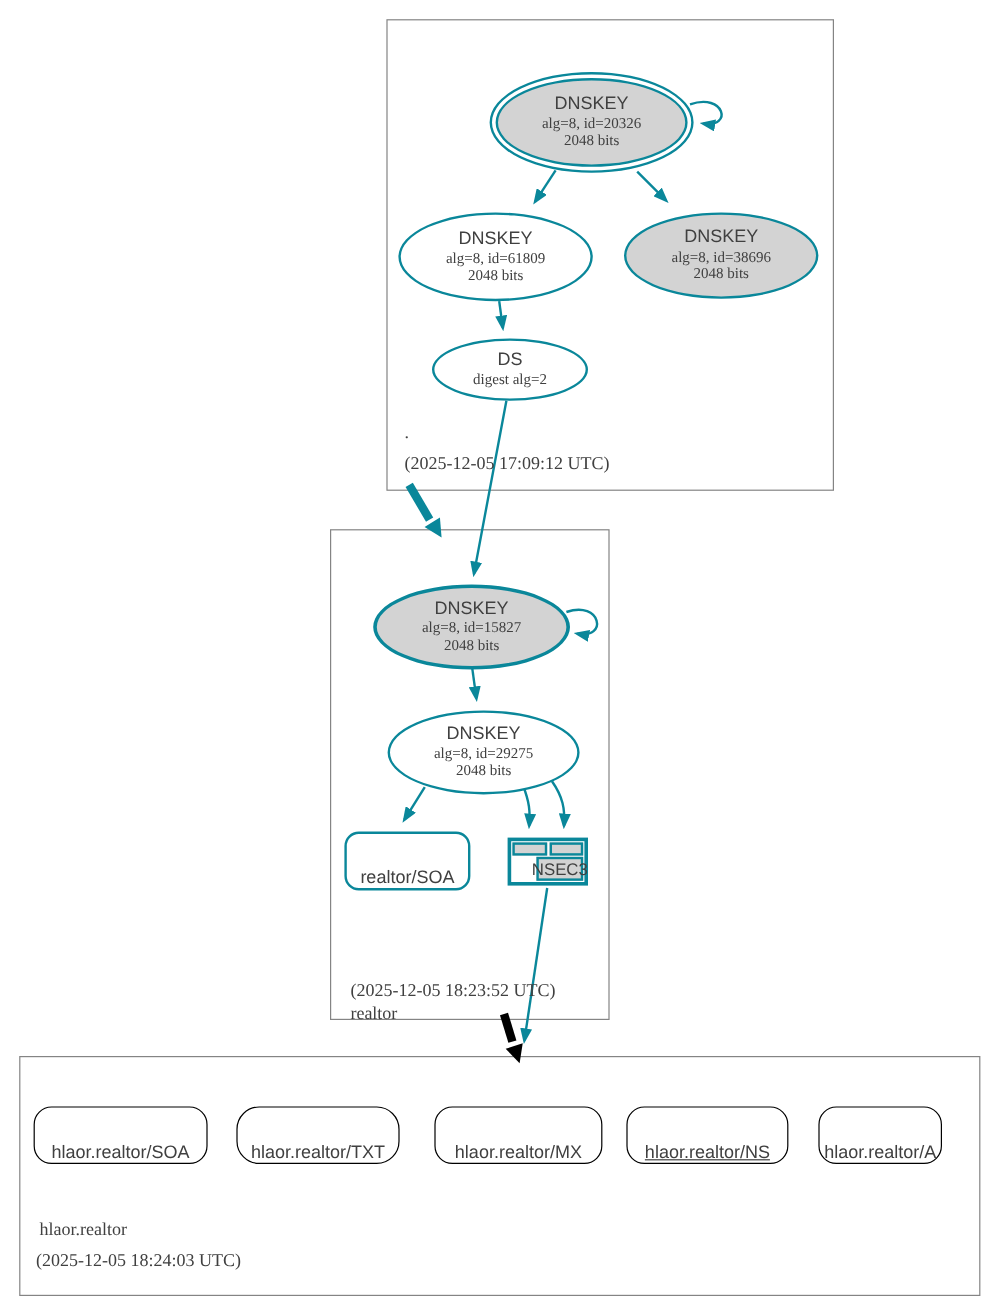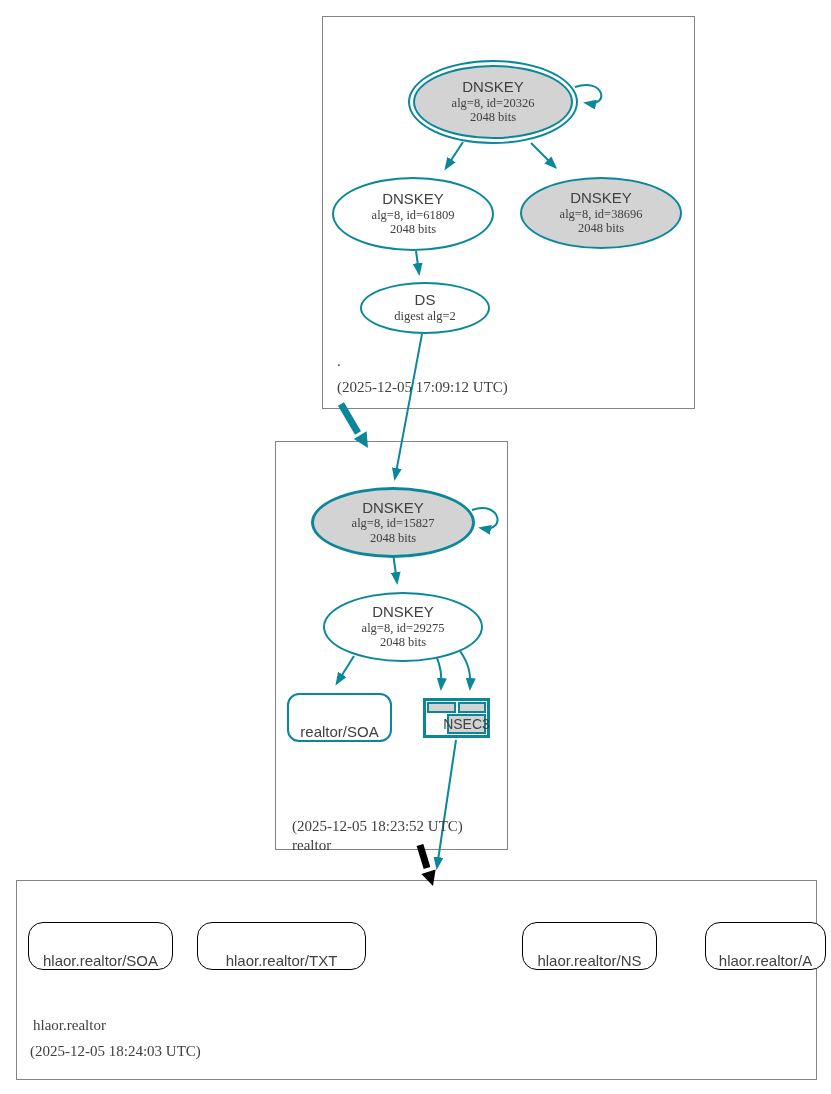--- a/index.html
+++ b/index.html
@@ -152,26 +152,29 @@
     </div>
     <div class="nsec3-main">NSEC3</div>
   </div>
 
   <div class="zone-name" style="left:292px; top:793px;margin-top:44px;">realtor</div>
   <div class="zone-ts" style="left:292px; top:818px;">(2025-12-05 18:23:52 UTC)</div>
 
   <div class="rrset-rect blackb" style="left:28px; width:145px;">
     <span>hlaor.realtor/SOA</span>
   </div>
-  <div class="rrset-rect blackb" style="left:197px; width:169px;">
+  <div class="rrset-rect blackb" style="left:197px; width:136px;border-radius:19px;">
     <span>hlaor.realtor/TXT</span>
   </div>
-  <div class="rrset-rect blackb" style="left:522px; width:135px;">
+  <div class="rrset-rect blackb" style="left:362px; width:140px;">
+    <span>hlaor.realtor/MX</span>
+  </div>
+  <div class="rrset-rect blackb" style="left:522px; width:135px;text-decoration:underline;">
     <span>hlaor.realtor/NS</span>
   </div>
-  <div class="rrset-rect blackb" style="left:705px; width:121px;">
+  <div class="rrset-rect blackb" style="left:682px; width:103px;">
     <span>hlaor.realtor/A</span>
   </div>
 
   <div class="zone-name" style="left:33px; top:1017px;">hlaor.realtor</div>
   <div class="zone-ts" style="left:30px; top:1043px;">(2025-12-05 18:24:03 UTC)</div>
 
 </div>
 
 </body></html>

